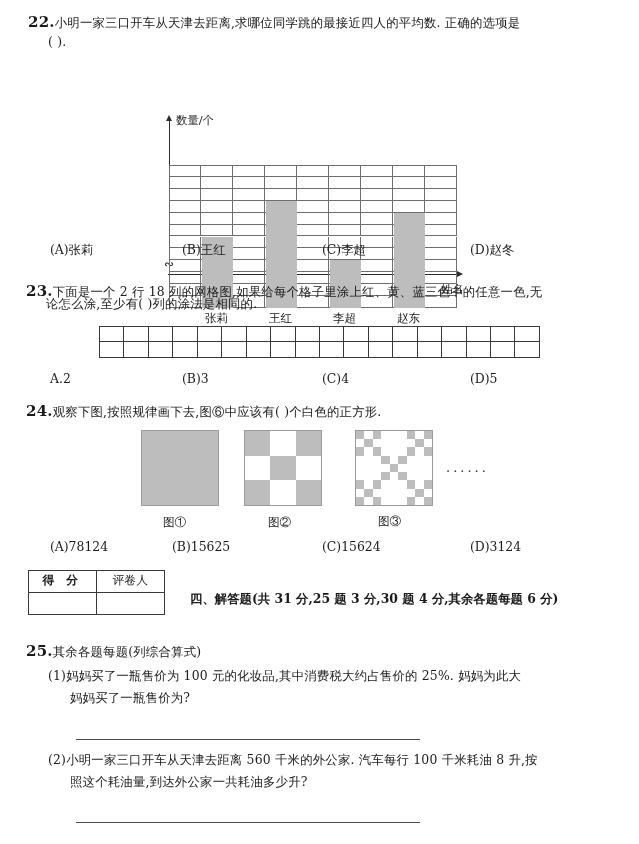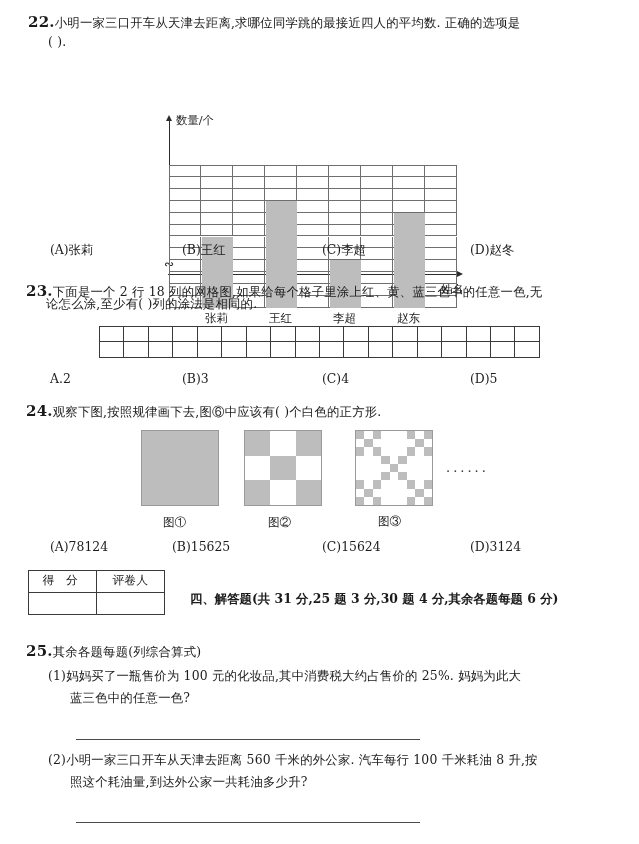--- a/index.html
+++ b/index.html
@@ -75,21 +75,21 @@
   .cellg{background:#bdbdbd;}
   .cellw{background:#ffffff;}
   .fig-cap{position:absolute;font-size:11.6px;white-space:nowrap;}
   .dots{position:absolute;font-size:13px;letter-spacing:3px;color:#3a3a3a;}
 
   
   #score-box{position:absolute;border:1px solid #3a3a3a;box-sizing:border-box;}
   #score-box .sb-head{display:flex;height:50%;border-bottom:1px solid #3a3a3a;box-sizing:border-box;}
   #score-box .sb-body{display:flex;height:50%;}
   #score-box .sb-c1{width:50%;border-right:1px solid #3a3a3a;box-sizing:border-box;
-    display:flex;align-items:center;justify-content:center;font-size:11.8px;letter-spacing:4px;}
+    display:flex;align-items:center;justify-content:center;font-size:11.8px;letter-spacing:4px;font-weight:bold;}
   #score-box .sb-c2{width:50%;display:flex;align-items:center;justify-content:center;font-size:11.8px;}
 
   .section-head{position:absolute;font-size:12.4px;font-weight:bold;white-space:nowrap;}
 
   .rule{position:absolute;height:1px;background:#4a4a4a;}
 </style>
 </head>
 <body>
 
 <div class="page">
@@ -420,21 +420,21 @@
       <div class="sb-c2"></div>
     </div>
   </div>
 
   <div class="section-head" style="left:190px;top:591px;">四、解答题(共 31 分,25 题 3 分,30 题 4 分,其余各题每题 6 分)</div>
 
   <div class="abs qline" style="left:26px;top:641px;">
     <span class="qnum">25.</span><span>其余各题每题(列综合算式)</span>
   </div>
   <div class="abs qline" style="left:48px;top:666px;">(1)妈妈买了一瓶售价为 100 元的化妆品,其中消费税大约占售价的 25%. 妈妈为此大</div>
-  <div class="abs qline" style="left:70px;top:688px;">蓝三色中的任意一色?</div>
+  <div class="abs qline" style="left:70px;top:688px;">妈妈买了一瓶售价为?</div>
 
   <div class="rule" style="left:76px;top:739px;width:344px;"></div>
 
   <div class="abs qline" style="left:48px;top:750px;">(2)小明一家三口开车从天津去距离 560 千米的外公家. 汽车每行 100 千米耗油 8 升,按</div>
   <div class="abs qline" style="left:70px;top:772px;">照这个耗油量,到达外公家一共耗油多少升?</div>
 
   <div class="rule" style="left:76px;top:822px;width:344px;"></div>
 
 </div>
 

